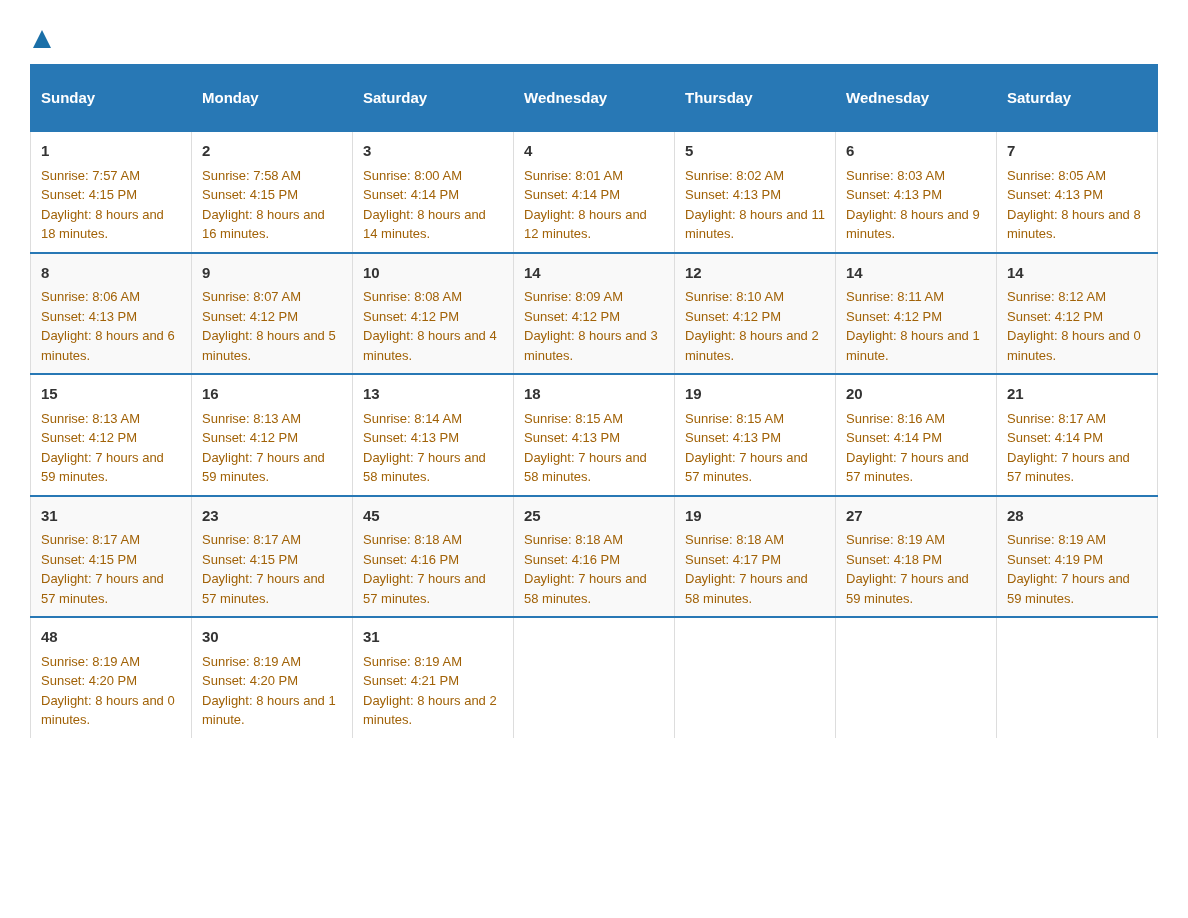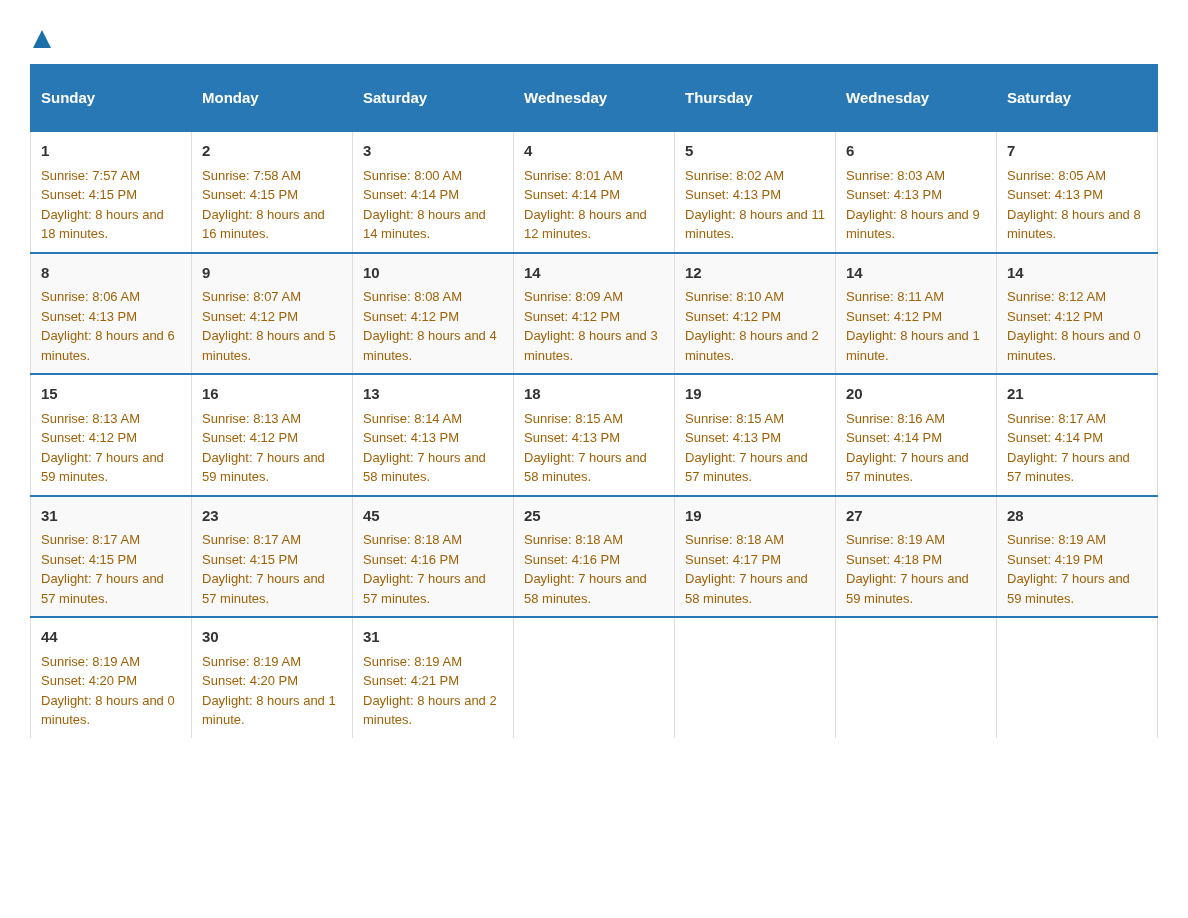--- a/index.html
+++ b/index.html
@@ -263,21 +263,21 @@
           <span class="day-number">27</span>
           <div class="day-info">Sunrise: 8:19 AM<br>Sunset: 4:18 PM<br>Daylight: 7 hours and 59 minutes.</div>
         </td>
         <td>
           <span class="day-number">28</span>
           <div class="day-info">Sunrise: 8:19 AM<br>Sunset: 4:19 PM<br>Daylight: 7 hours and 59 minutes.</div>
         </td>
       </tr>
       <tr>
         <td>
-          <span class="day-number">44</span>
+          <span class="day-number">48</span>
           <div class="day-info">Sunrise: 8:19 AM<br>Sunset: 4:20 PM<br>Daylight: 8 hours and 0 minutes.</div>
         </td>
         <td>
           <span class="day-number">30</span>
           <div class="day-info">Sunrise: 8:19 AM<br>Sunset: 4:20 PM<br>Daylight: 8 hours and 1 minute.</div>
         </td>
         <td>
           <span class="day-number">31</span>
           <div class="day-info">Sunrise: 8:19 AM<br>Sunset: 4:21 PM<br>Daylight: 8 hours and 2 minutes.</div>
         </td>

